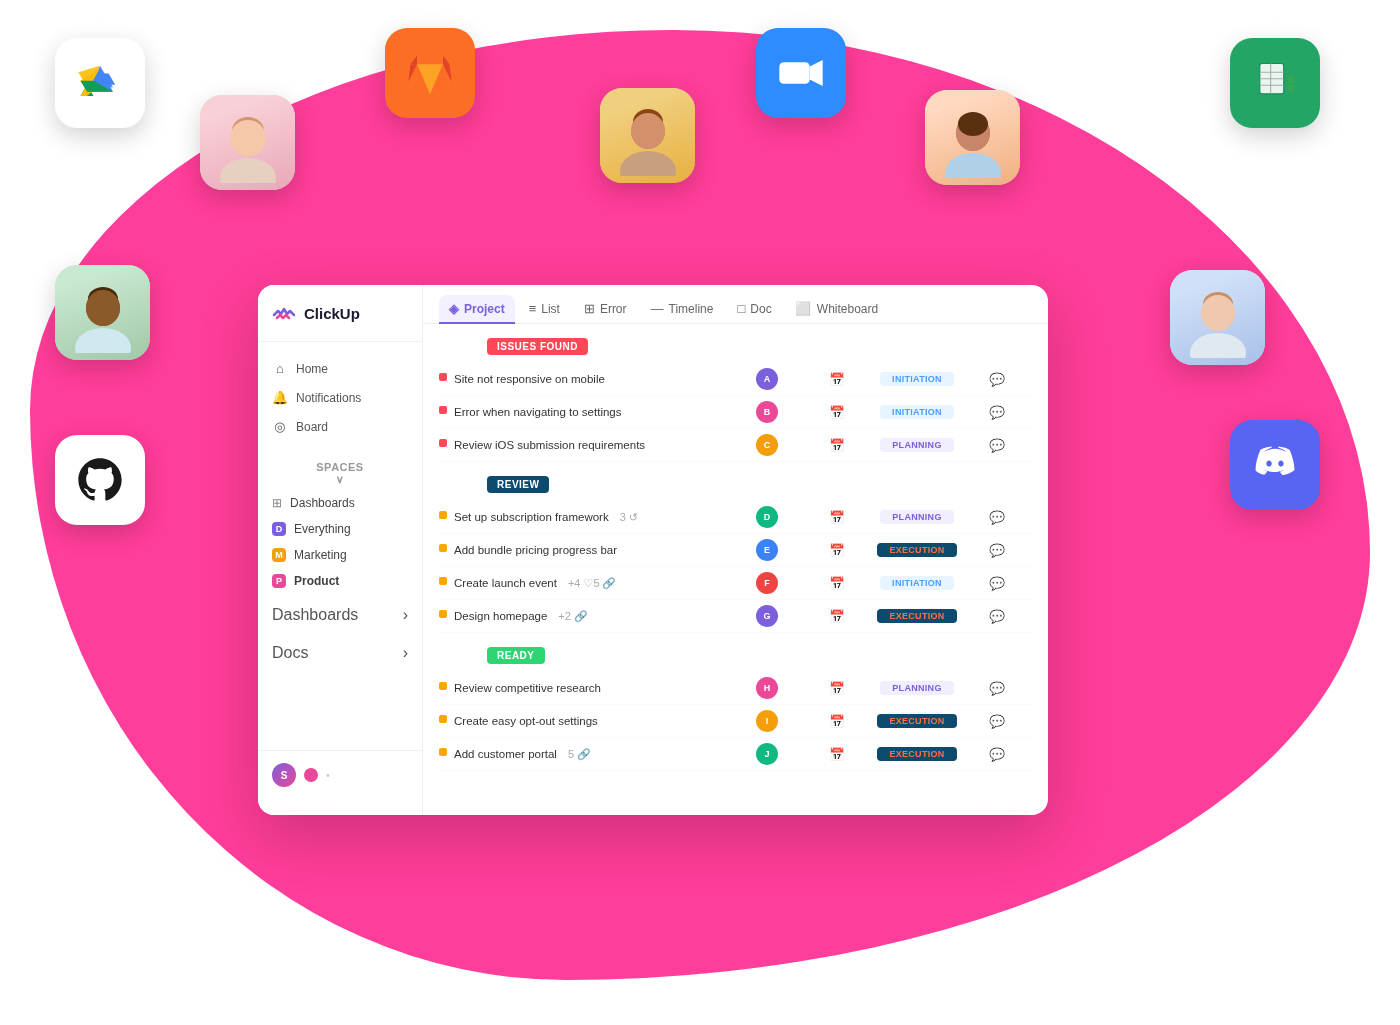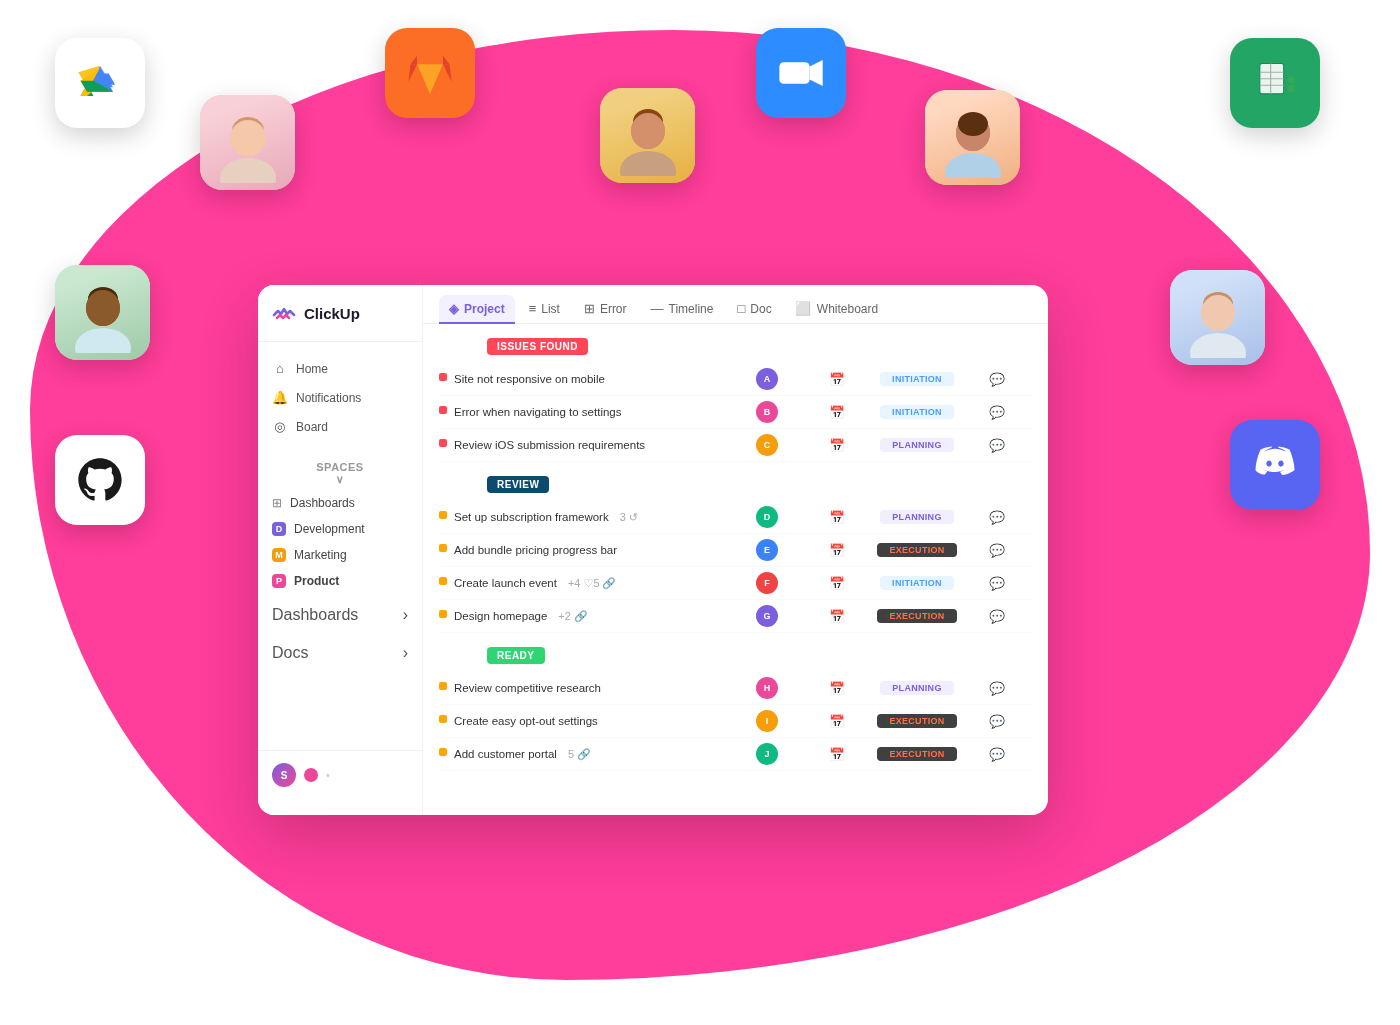--- a/index.html
+++ b/index.html
@@ -372,21 +372,21 @@
       padding: 2px 12px;
       border-radius: 4px;
       font-size: 9px;
       font-weight: 700;
       text-transform: uppercase;
       letter-spacing: 0.3px;
     }
 
     .stage-initiation { background: #e8f4ff; color: #4a9eff; }
     .stage-planning { background: #f0eeff; color: #7b5fdc; }
-    .stage-execution { background: #404040; color: #ff7043; }
+    .stage-execution { background: #0c4a6e; color: #ff7043; }
 
     .priority-cell {
       display: flex;
       justify-content: center;
       color: #ddd;
       font-size: 13px;
     }
 
     .section-gap { height: 12px; }
 
@@ -582,21 +582,21 @@
         <span>Spaces</span>
         <span>∨</span>
       </div>
 
       <div class="space-item">
         <span style="font-size:12px;color:#888;">⊞</span>
         <span>Dashboards</span>
       </div>
       <div class="space-item">
         <span class="space-dot dot-dev">D</span>
-        <span>Development</span>
+        <span>Everything</span>
       </div>
       <div class="space-item">
         <span class="space-dot dot-marketing">M</span>
         <span>Marketing</span>
       </div>
       <div class="space-item active">
         <span class="space-dot dot-product">P</span>
         <span>Product</span>
       </div>
 

